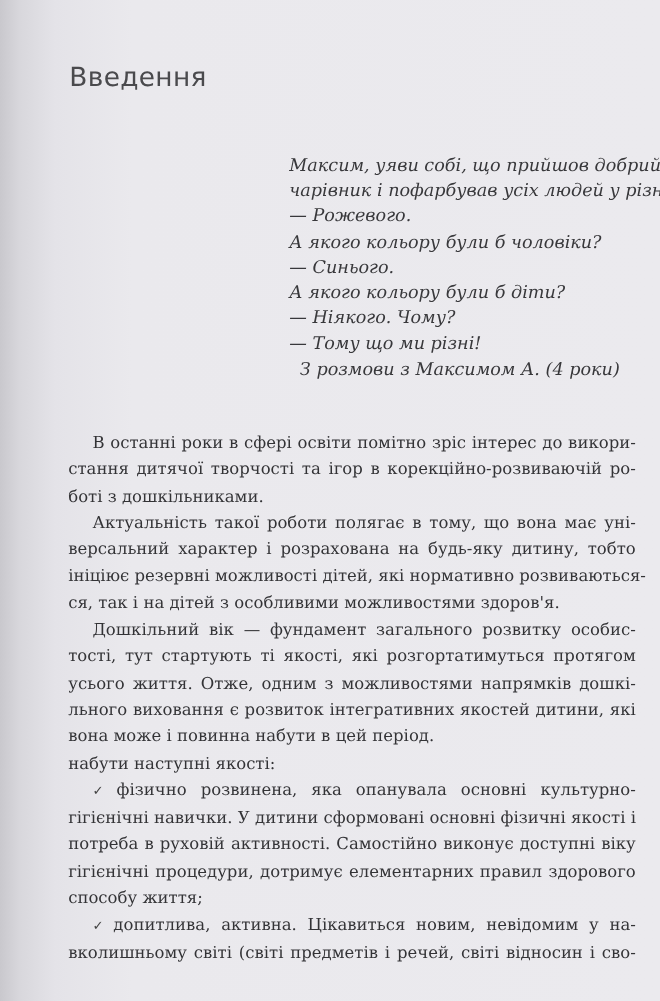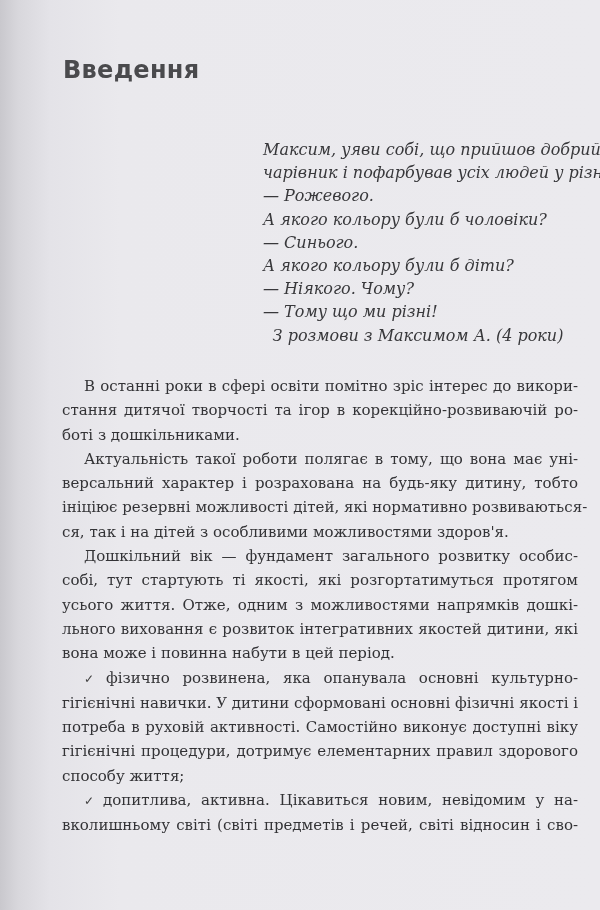--- a/index.html
+++ b/index.html
@@ -20,21 +20,21 @@
       inset: 0;
       background:
         linear-gradient(to right, #c9c8cd 0px, #d8d7dc 18px, #e4e3e8 50px, #eae9ed 120px, #ebeaee 100%);
     }
     .heading {
       position: absolute;
       left: 63px;
       top: 56px;
       margin: 0;
       font-family: "DejaVu Sans", "Liberation Sans", sans-serif;
-      font-weight: bold;
+      font-weight: normal;
       font-size: 24px;
       letter-spacing: 0.3px;
       color: #4a4a4d;
     }
     .epigraph {
       position: absolute;
       left: 263px;
       top: 138px;
       width: 312px;
       font-style: italic;
@@ -48,21 +48,21 @@
     }
     .epigraph .ep-source {
       display: block;
       text-align: center;
       white-space: nowrap;
       padding-right: 2px;
     }
     .body-text {
       position: absolute;
       left: 62px;
-      top: 374px;
+      top: 390px;
       width: 516px;
       font-size: 15px;
       line-height: 24.3px;
       color: #333336;
     }
     .para {
       margin: 0;
       text-align: justify;
       text-indent: 22px;
     }
@@ -114,27 +114,28 @@
 
     <p class="para">
       <span class="ln first">Актуальність такої роботи полягає в тому, що вона має уні-</span>
       <span class="ln">версальний характер і розрахована на будь-яку дитину, тобто</span>
       <span class="ln">ініціює резервні можливості дітей, які нормативно розвиваються-</span>
       <span class="ln last">ся, так і на дітей з особливими можливостями здоров'я.</span>
     </p>
 
     <p class="para">
       <span class="ln first">Дошкільний вік — фундамент загального розвитку особис-</span>
-      <span class="ln">собі, тут стартують ті якості, які розгортатимуться протягом</span>
+      <span class="ln">тості, тут стартують ті якості, які розгортатимуться протягом</span>
       <span class="ln">усього життя. Отже, одним з можливостями напрямків дошкі-</span>
       <span class="ln">льного виховання є розвиток інтегративних якостей дитини, які</span>
       <span class="ln last">вона може і повинна набути в цей період.</span>
     </p>
 
     <p class="para">
+      <span class="ln last">набути наступні якості:</span>
     </p>
 
     <p class="para">
       <span class="ln first"><span class="check">✓</span><span>фізично розвинена, яка опанувала основні культурно-</span></span>
       <span class="ln">гігієнічні навички. У дитини сформовані основні фізичні якості і</span>
       <span class="ln">потреба в руховій активності. Самостійно виконує доступні віку</span>
       <span class="ln">гігієнічні процедури, дотримує елементарних правил здорового</span>
       <span class="ln last">способу життя;</span>
     </p>
 

